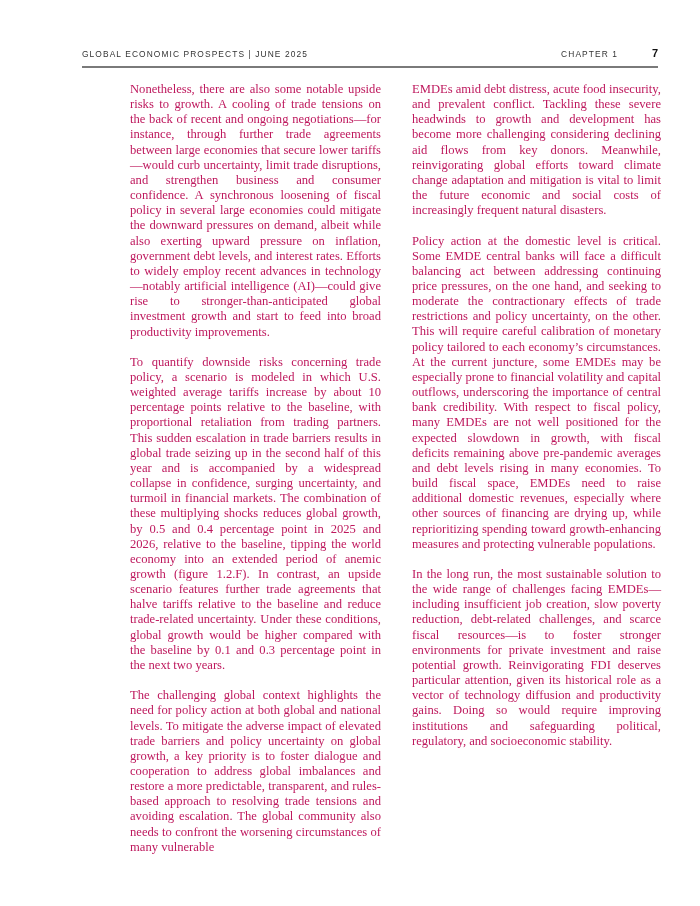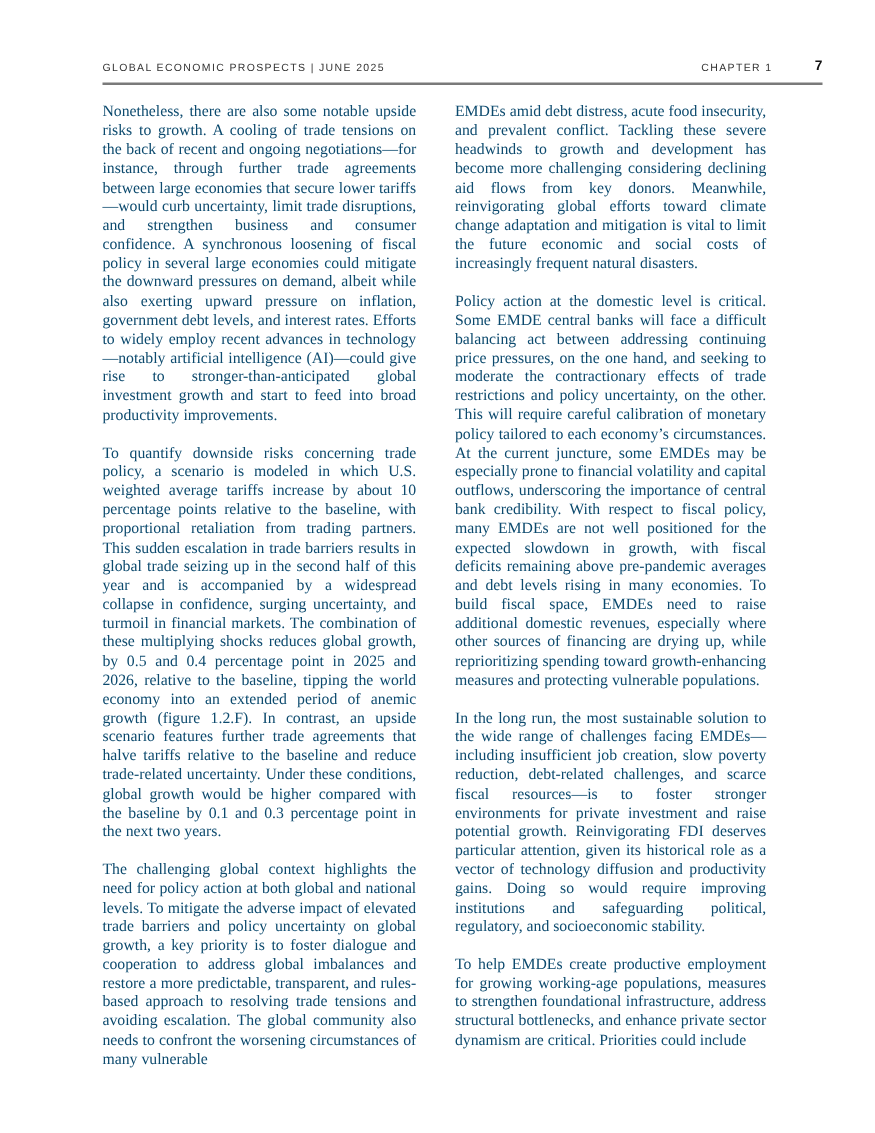--- a/index.html
+++ b/index.html
@@ -10,22 +10,22 @@
     font-family: "Liberation Sans", sans-serif; font-size: 8.4px; letter-spacing: 1.1px;
     color: #333;
     text-align: right;
   }
   .header .left { position: absolute; left: 0; top: 3px; }
   .header .chapter { position: absolute; right: 40px; top: 3px; }
   .header .page { position: absolute; right: 0; top: 1px; font-weight: bold; font-size: 11px; letter-spacing: 0; color: #111; }
   .col {
     position: absolute; top: 82px;
     font-family: "Liberation Serif", "DejaVu Serif", serif;
-    font-size: 12.6px; line-height: 15.15px; color: #0c4a6e;
-    text-align: justify; hyphens: none;
+    font-size: 12.6px; line-height: 15.15px; color: #be185d;
+    text-align: justify; hyphens: none; margin-left: 48px;
   }
   .col.left { left: 82px; width: 251px; }
   .col.right { left: 364px; width: 249px; }
   .col p { margin: 0 0 15.15px 0; }
 </style>
 </head>
 <body>
 
 <div class="header">
   <span class="left">GLOBAL ECONOMIC PROSPECTS | JUNE 2025</span>
@@ -36,14 +36,13 @@
 <div class="col left">
   <p>Nonetheless, there are also some notable upside risks to growth. A cooling of trade tensions on the back of recent and ongoing negotiations—for instance, through further trade agreements between large economies that secure lower tariffs—would curb uncertainty, limit trade disruptions, and strengthen business and consumer confidence. A synchronous loosening of fiscal policy in several large economies could mitigate the downward pressures on demand, albeit while also exerting upward pressure on inflation, government debt levels, and interest rates. Efforts to widely employ recent advances in technology—notably artificial intelligence (AI)—could give rise to stronger-than-anticipated global investment growth and start to feed into broad productivity improvements.</p>
   <p>To quantify downside risks concerning trade policy, a scenario is modeled in which U.S. weighted average tariffs increase by about 10 percentage points relative to the baseline, with proportional retaliation from trading partners. This sudden escalation in trade barriers results in global trade seizing up in the second half of this year and is accompanied by a widespread collapse in confidence, surging uncertainty, and turmoil in financial markets. The combination of these multiplying shocks reduces global growth, by 0.5 and 0.4 percentage point in 2025 and 2026, relative to the baseline, tipping the world economy into an extended period of anemic growth (figure 1.2.F). In contrast, an upside scenario features further trade agreements that halve tariffs relative to the baseline and reduce trade-related uncertainty. Under these conditions, global growth would be higher compared with the baseline by 0.1 and 0.3 percentage point in the next two years.</p>
   <p>The challenging global context highlights the need for policy action at both global and national levels. To mitigate the adverse impact of elevated trade barriers and policy uncertainty on global growth, a key priority is to foster dialogue and cooperation to address global imbalances and restore a more predictable, transparent, and rules-based approach to resolving trade tensions and avoiding escalation. The global community also needs to confront the worsening circumstances of many vulnerable</p>
 </div>
 
 <div class="col right">
   <p>EMDEs amid debt distress, acute food insecurity, and prevalent conflict. Tackling these severe headwinds to growth and development has become more challenging considering declining aid flows from key donors. Meanwhile, reinvigorating global efforts toward climate change adaptation and mitigation is vital to limit the future economic and social costs of increasingly frequent natural disasters.</p>
   <p>Policy action at the domestic level is critical. Some EMDE central banks will face a difficult balancing act between addressing continuing price pressures, on the one hand, and seeking to moderate the contractionary effects of trade restrictions and policy uncertainty, on the other. This will require careful calibration of monetary policy tailored to each economy’s circumstances. At the current juncture, some EMDEs may be especially prone to financial volatility and capital outflows, underscoring the importance of central bank credibility. With respect to fiscal policy, many EMDEs are not well positioned for the expected slowdown in growth, with fiscal deficits remaining above pre-pandemic averages and debt levels rising in many economies. To build fiscal space, EMDEs need to raise additional domestic revenues, especially where other sources of financing are drying up, while reprioritizing spending toward growth-enhancing measures and protecting vulnerable populations.</p>
   <p>In the long run, the most sustainable solution to the wide range of challenges facing EMDEs—including insufficient job creation, slow poverty reduction, debt-related challenges, and scarce fiscal resources—is to foster stronger environ­ments for private investment and raise potential growth. Reinvigorating FDI deserves particular attention, given its historical role as a vector of technology diffusion and productivity gains. Doing so would require improving institutions and safeguarding political, regulatory, and socioeconomic stability.</p>
-  <p>To help EMDEs create productive employment for growing working-age populations, measures to strengthen foundational infrastructure, address structural bottlenecks, and enhance private sector dynamism are critical. Priorities could include</p>
 </div>
 
 </body></html>

